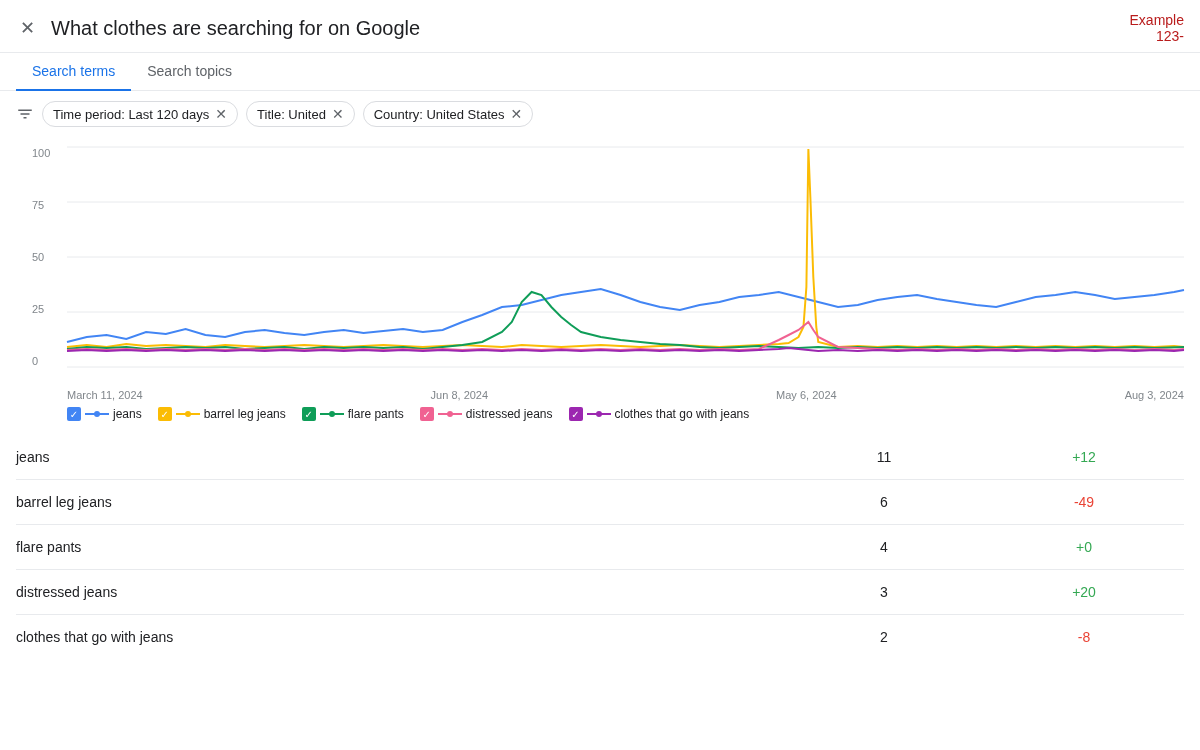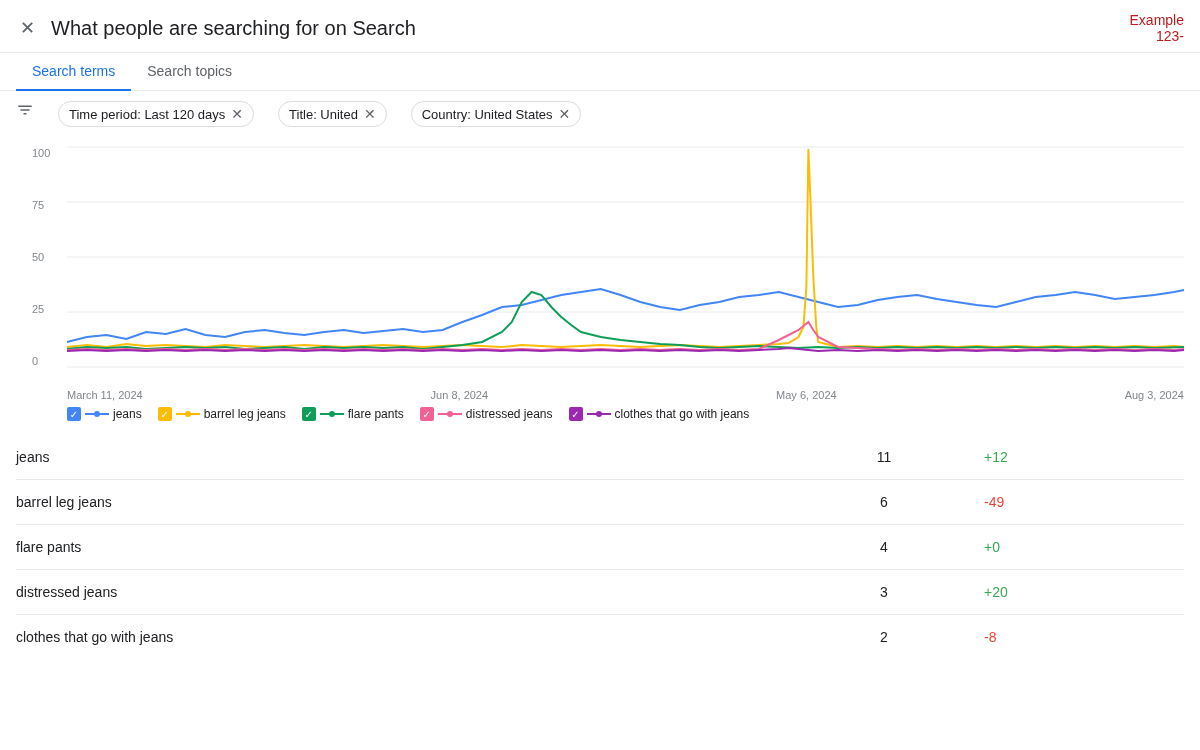--- a/index.html
+++ b/index.html
@@ -15,21 +15,21 @@
     .header-right { font-size: 14px; color: #b91c1c; text-align: right; }
 
     .tabs { display: flex; padding: 0 16px; border-bottom: 1px solid #e8eaed; }
     .tab {
       padding: 10px 16px; font-size: 14px; cursor: pointer; color: #5f6368;
       border-bottom: 2px solid transparent; margin-bottom: -1px;
       text-decoration: none;
     }
     .tab.active { color: #1a73e8; border-bottom: 2px solid #1a73e8; font-weight: 500; }
 
-    .filters { display: flex; align-items: flex-start; gap: 24px; padding: 10px 16px; }
+    .filters { display: flex; align-items: flex-end; gap: 8px; padding: 10px 16px; }
     .filter-icon { color: #5f6368; font-size: 16px; }
     .filter-chip {
       display: flex; align-items: center; gap: 6px; padding: 4px 10px;
       border: 1px solid #dadce0; border-radius: 16px; font-size: 13px; color: #202124;
     }
     .filter-chip .close-x { cursor: pointer; color: #5f6368; font-size: 14px; font-weight: 300; }
 
     .chart-area {
       padding: 10px 16px 0 32px;
       height: 290px;
@@ -90,37 +90,37 @@
     .col-trend { width: 200px; text-align: right; }
 
     .table-row {
       display: flex; align-items: center;
       padding: 14px 0; border-bottom: 1px solid #e8eaed;
       font-size: 14px;
     }
     .table-row:last-child { border-bottom: none; }
     .row-term { flex: 1; color: #202124; }
     .row-rank { width: 200px; text-align: center; color: #202124; }
-    .row-trend { width: 200px; text-align: left; font-weight: 500; }
+    .row-trend { width: 200px; text-align: center; font-weight: 500; }
     .trend-pos { color: #34a853; }
     .trend-neg { color: #ea4335; }
     .trend-neu { color: #34a853; }
 
     .sort-icon { display: inline; margin-left: 2px; }
     .dashed-underline { border-bottom: 1px dashed #5f6368; display: inline; }
 
     svg { overflow: visible; }
   </style>
 </head>
 <body>
 
 <div class="header">
   <div class="header-left">
     <button class="close-btn">✕</button>
-    <h1 class="header-title">What people are searching for on Search</h1>
+    <h1 class="header-title">What clothes are searching for on Google</h1>
   </div>
   <div class="header-right">
     <span>Example</span><br>
     <span>123-</span>
   </div>
 </div>
 
 <div class="tabs">
   <div class="tab active">Search terms</div>
   <div class="tab">Search topics</div>

